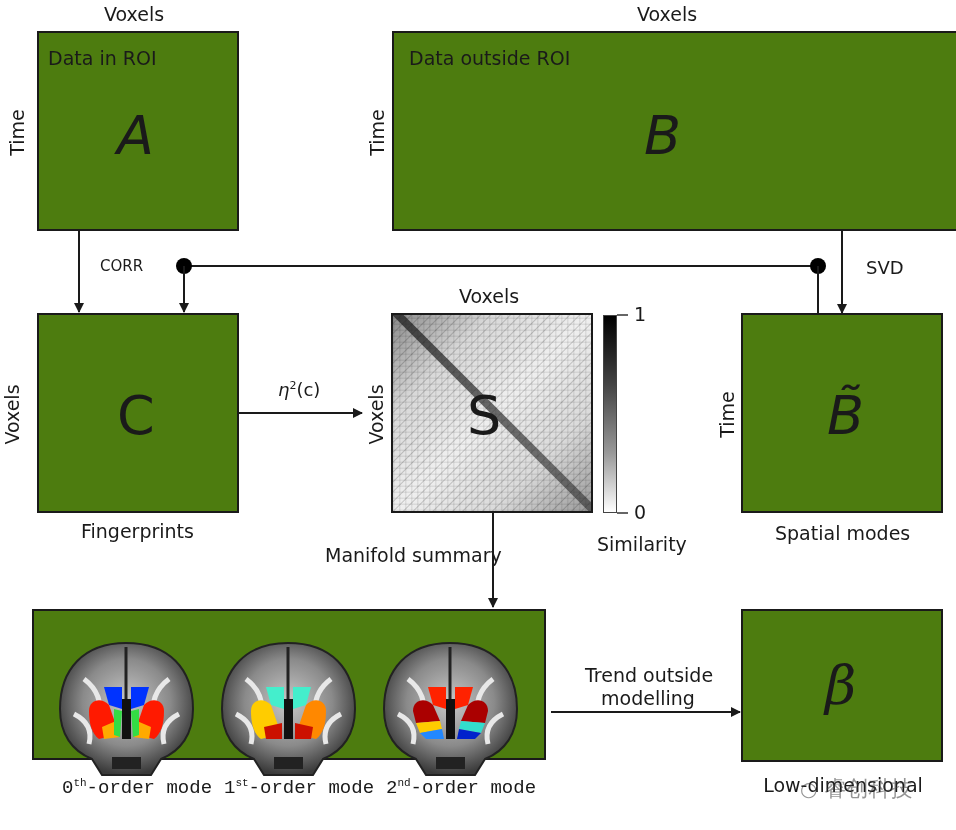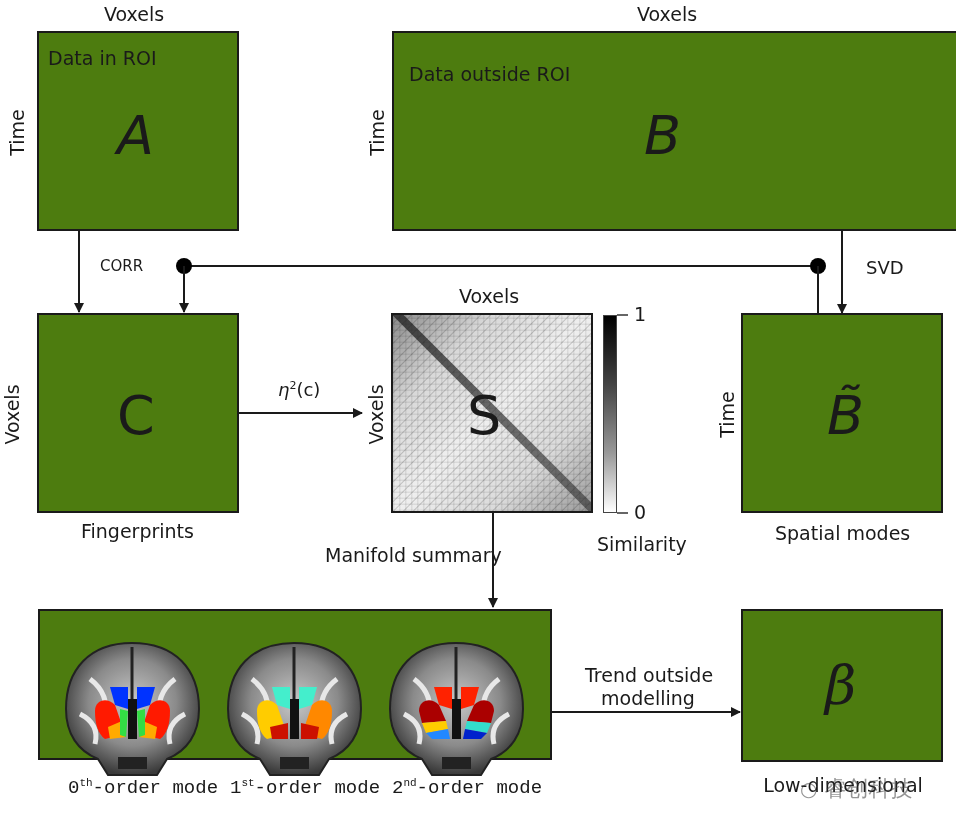--- a/index.html
+++ b/index.html
@@ -50,21 +50,21 @@
 
 <div class="lbl" style="left:104px; top:5px;">Voxels</div>
 <div class="box" style="left:37px; top:31px; width:202px; height:200px;">
   <div class="boxtitle" style="left:9px; top:16px;">Data in ROI</div>
   <div class="big" style="left:78px; top:76px;">A</div>
 </div>
 <div class="vlbl" style="left:-6px; top:123px;">Time</div>
 
 <div class="lbl" style="left:637px; top:5px;">Voxels</div>
 <div class="box" style="left:392px; top:31px; width:579px; height:200px; width:579px;">
-  <div class="boxtitle" style="left:15px; top:32px;">Data outside ROI</div>
+  <div class="boxtitle" style="left:15px; top:16px;">Data outside ROI</div>
   <div class="big" style="left:250px; top:76px;">B</div>
 </div>
 <div class="vlbl" style="left:354px; top:123px;">Time</div>
 
 <div class="lbl" style="left:100px; top:259px; font-size:15px;">CORR</div>
 <div class="lbl" style="left:866px; top:259px; font-size:18px;">SVD</div>
 
 <div class="box" style="left:37px; top:313px; width:202px; height:200px;">
   <div class="big bigc" style="left:78px; top:74px;">C</div>
 </div>
@@ -96,21 +96,21 @@
 <div class="lbl" style="left:597px; top:535px;">Similarity</div>
 
 <div class="lbl" style="left:325px; top:546px;">Manifold summary</div>
 
 <div class="box" style="left:741px; top:313px; width:202px; height:200px;">
   <div class="big" style="left:84px; top:74px;">B̃</div>
 </div>
 <div class="vlbl" style="left:704px; top:405px;">Time</div>
 <div class="lbl" style="left:775px; top:524px;">Spatial modes</div>
 
-<div class="box" style="left:38px; top:609px; width:514px; height:151px;font-family:Liberation Mono, monospace;">
+<div class="box" style="left:32px; top:609px; width:514px; height:151px;font-family:Liberation Mono, monospace;">
 
   <div class="abs" style="left:20px; top:28px; width:145px; height:140px;">
     <svg width="145" height="140" viewBox="0 0 145 140">
       <defs>
         <radialGradient id="bg0" cx="50%" cy="45%" r="55%">
           <stop offset="0%" stop-color="#c8c8c8"></stop>
             <stop offset="60%" stop-color="#8a8a8a"></stop>
             <stop offset="100%" stop-color="#3a3a3a"></stop>
         </radialGradient>
       </defs>

